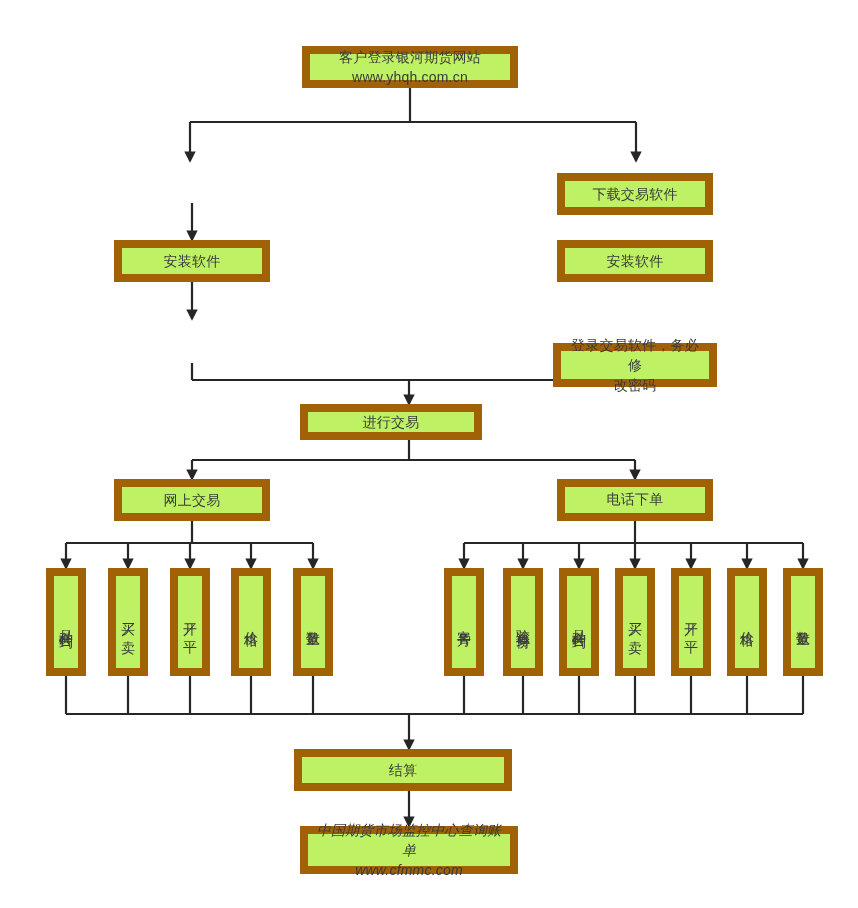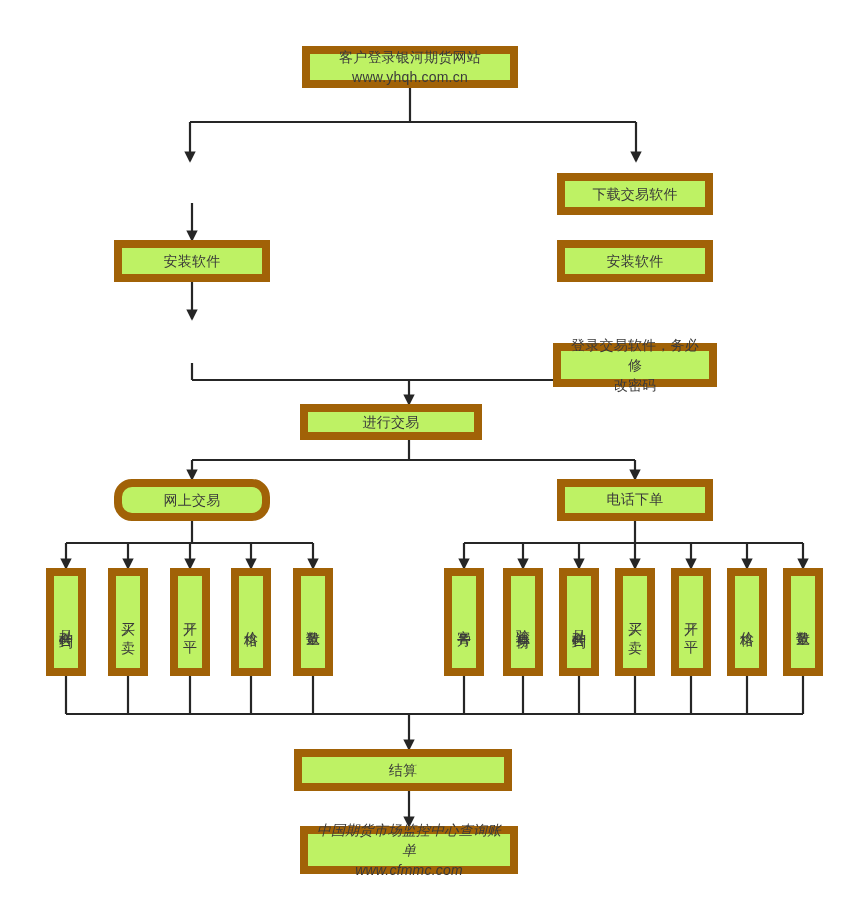--- a/index.html
+++ b/index.html
@@ -148,21 +148,21 @@
 
   <div class="node" style="left:553px; top:319px; width:164px; height:44px;margin-top:24px;">
     <span class="txt">登录交易软件，务必修
 改密码</span>
   </div>
 
   <div class="node" style="left:300px; top:404px; width:182px; height:36px;">
     <span class="txt">进行交易</span>
   </div>
 
-  <div class="node" style="left:114px; top:479px; width:156px; height:42px;border-radius:18px;">
+  <div class="node" style="left:114px; top:479px; width:156px; height:42px;">
     <span class="txt">网上交易</span>
   </div>
 
   <div class="node" style="left:557px; top:479px; width:156px; height:42px;font-family:Liberation Serif, serif;">
     <span class="txt">电话下单</span>
   </div>
 
   <div class="node vertical" style="left:46px; top:568px; width:40px; height:108px;">
     <span class="txt">品种合约</span>
   </div>

